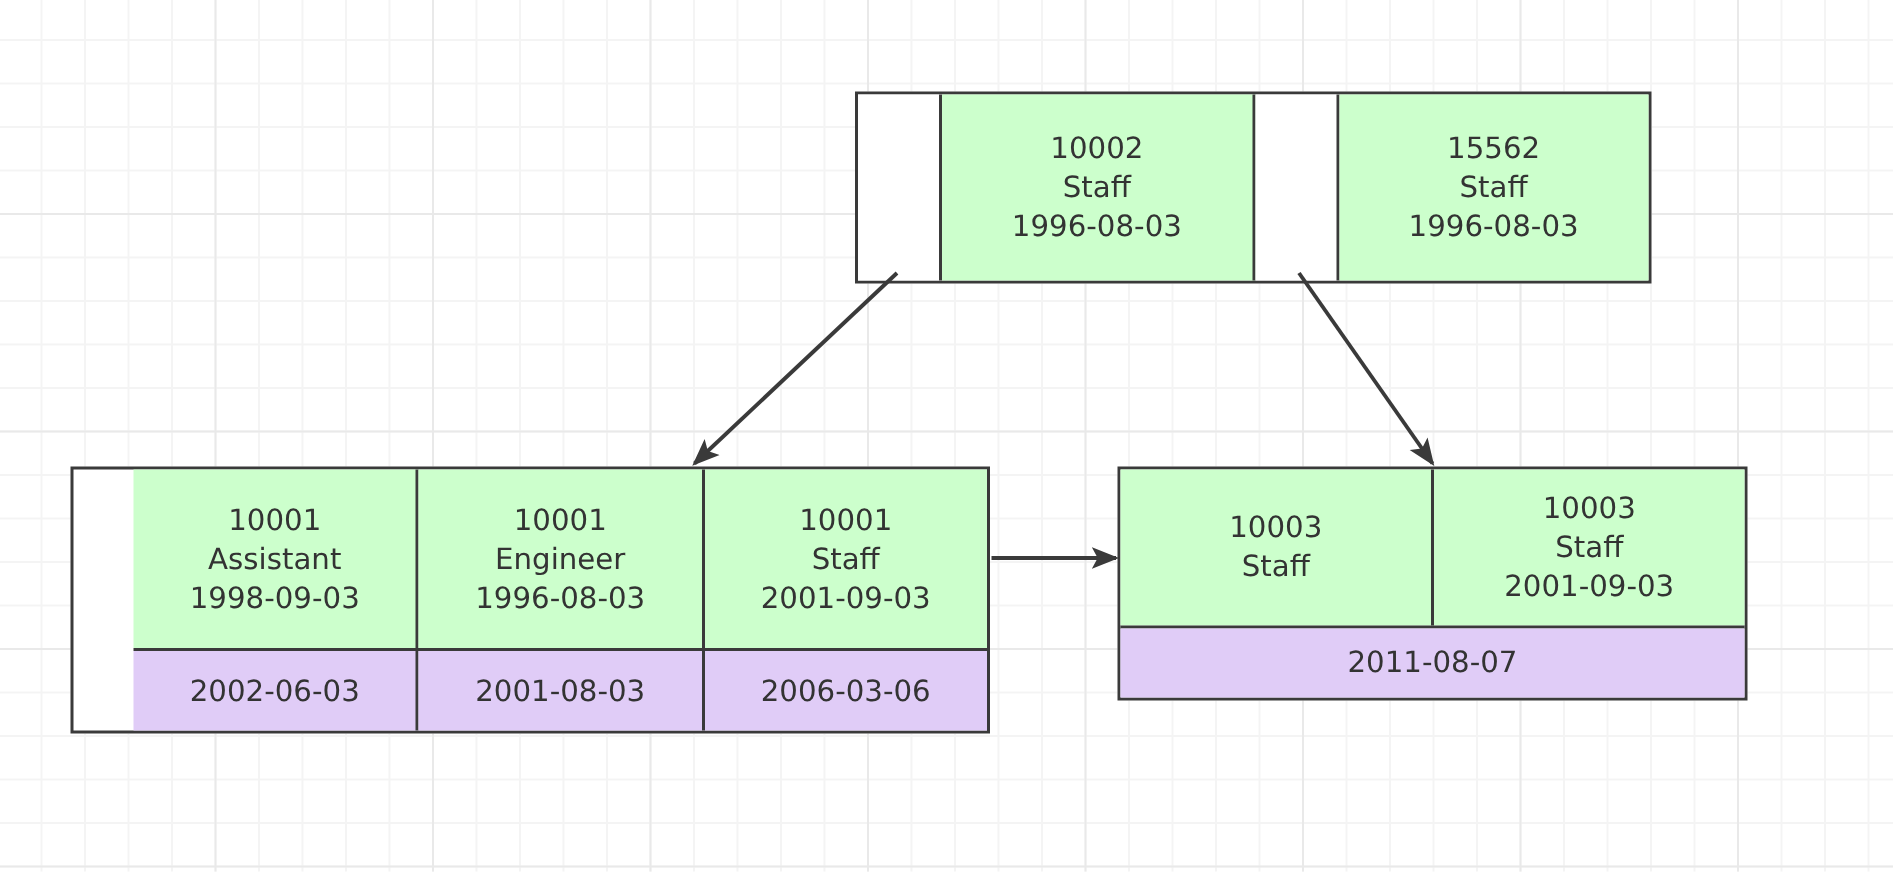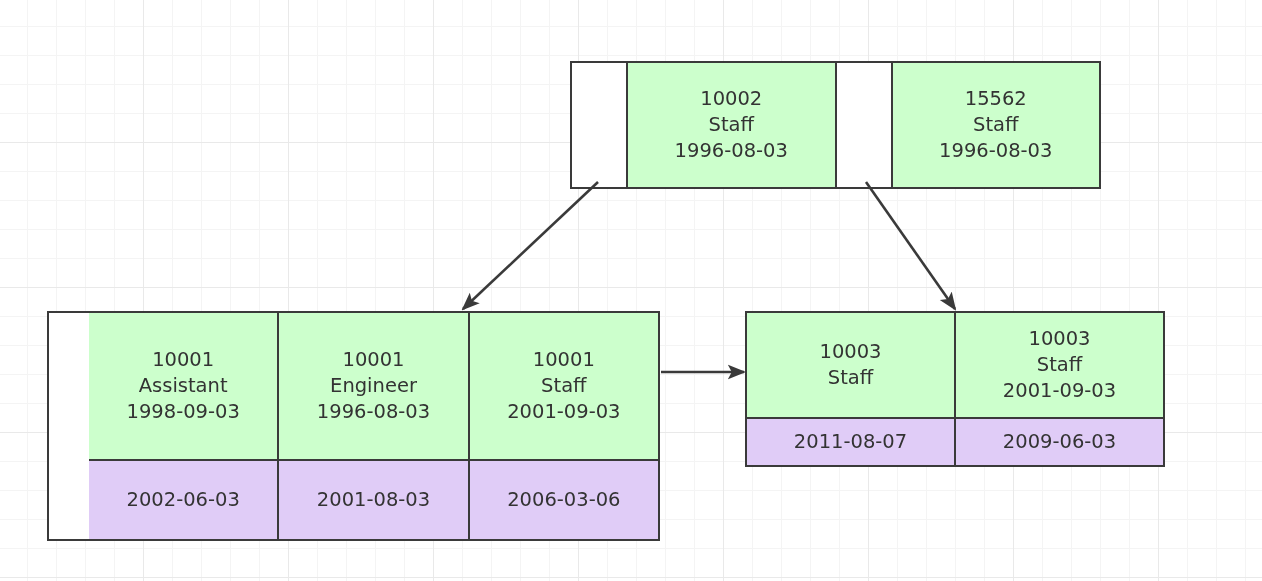--- a/index.html
+++ b/index.html
@@ -79,21 +79,21 @@
     height: 128px;
   }
   #root-node .ptr { width: 56px; flex: 0 0 56px; }
   #root-node .key { flex: 1 1 auto; }
 
   
   #leaf-left {
     left: 47px;
     top: 311px;
     width: 613px;
-    height: 230px;
+    height: 178px;
     padding-left: 40px;
   }
   #leaf-left .row.top    { height: 120px; }
   #leaf-left .row.bottom { height: 53px; }
   #leaf-left .cell       { flex: 1 1 0; }
 
   #leaf-right {
     left: 745px;
     top: 311px;
     width: 420px;
@@ -185,23 +185,20 @@
         <span class="line">10003</span>
         <span class="line">Staff</span>
         <span class="line">2001-09-03</span>
       </div>
     </div>
 
     <div class="row bottom">
       <div class="cell purple">
         <span class="line">2011-08-07</span>
       </div>
-      <div class="cell purple">
-        <span class="line">2009-06-03</span>
-      </div>
     </div>
 
   </div>
 
   <svg id="connectors" viewBox="0 0 1262 581" width="1262" height="581">
     <defs>
       <marker id="arrowhead" markerWidth="7" markerHeight="7" refX="6.2" refY="3" orient="auto" markerUnits="strokeWidth">
         <path d="M0,0.2 L7,3 L0,5.8 L1.5,3 Z" fill="#3a3a3a"></path>
       </marker>
     </defs>

